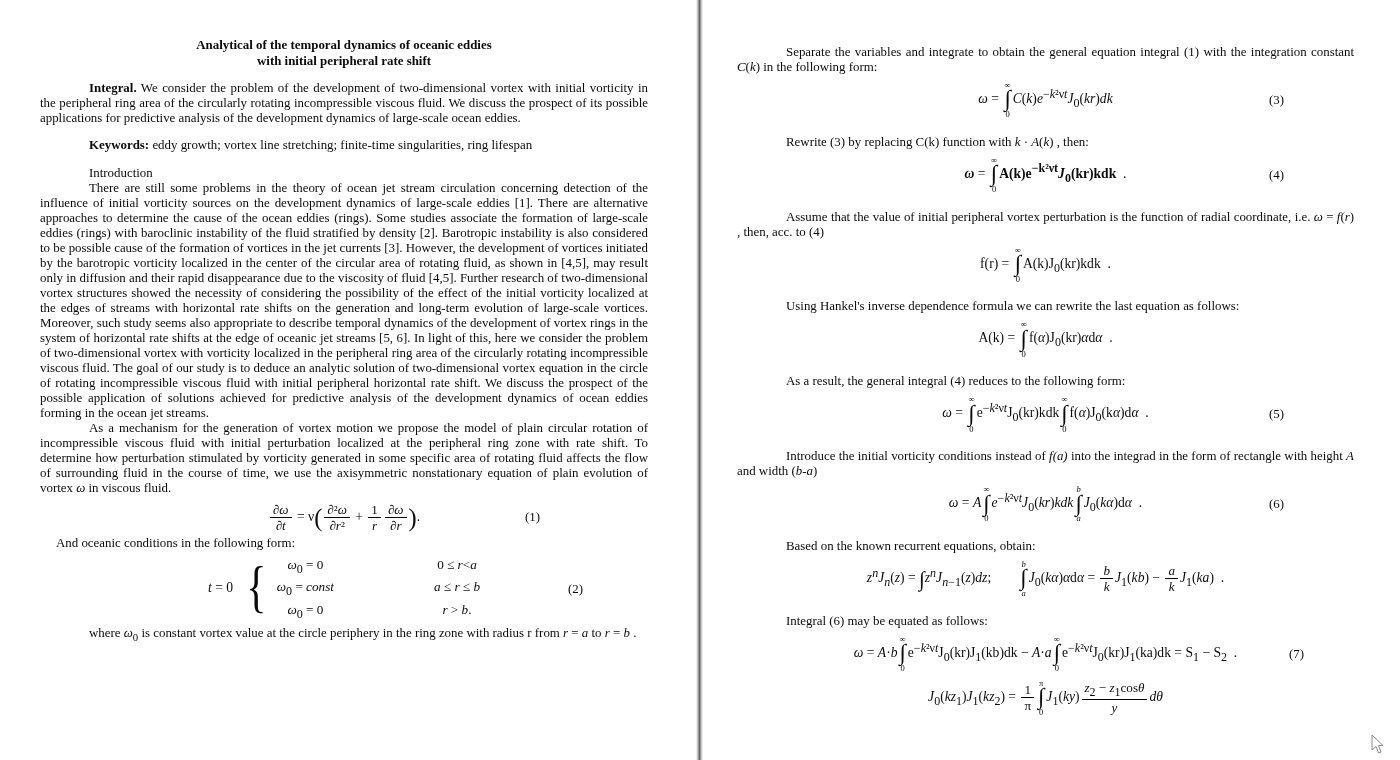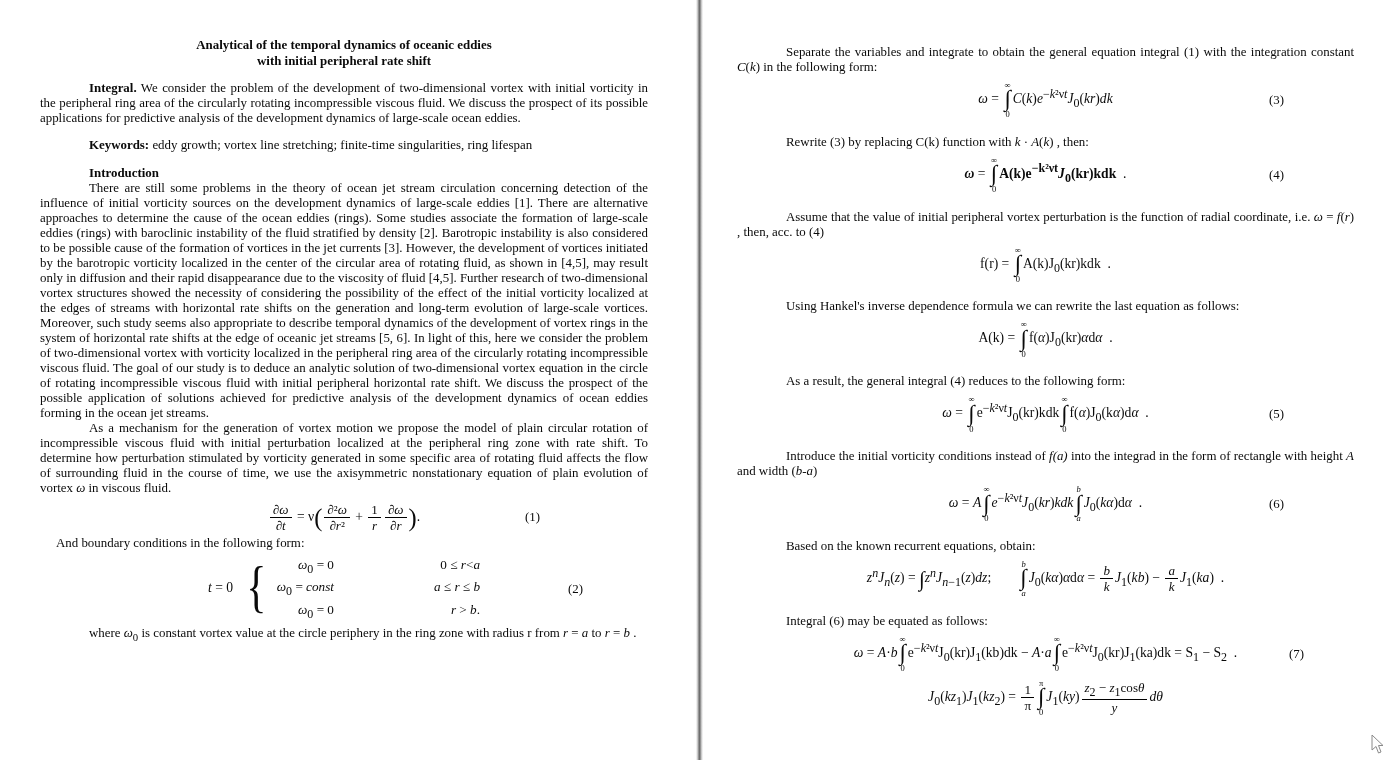--- a/index.html
+++ b/index.html
@@ -12,21 +12,21 @@
 
   .page{position:absolute;top:0;height:760px;box-sizing:border-box;
         font-size:12.9px;line-height:1.16;text-align:justify}
   .page-left{left:0;width:696px;padding:38px 48px 0 40px}
   .page-right{left:703px;width:697px;padding:45px 46px 0 34px}
 
   .title{text-align:center;font-weight:bold;line-height:1.22;margin:0 0 10px 0}
   .page p{margin:0;text-indent:49px}
   p.abs{margin-top:12px}
   p.kw{margin-top:12px}
-  p.head{font-weight:bold;margin-top:13px}
+  p.head{font-weight:normal;margin-top:13px}
   p.ind-sm{text-indent:16px}
   .page-right p{margin-top:16px}
   .page-right p.first{margin-top:0}
   p.where{margin-top:5px}
 
   .eqrow{position:relative;display:flex;justify-content:center;align-items:center;
          margin:6px 0 3px;font-size:13.6px;text-indent:0}
   .eq{display:inline-block;white-space:nowrap}
   .eq sup,.eq sub{font-size:12px}
   .eqnum{position:absolute;right:70px;top:50%;transform:translateY(-50%);font-size:12.9px}
@@ -43,21 +43,21 @@
   .fr{display:inline-block;vertical-align:middle;text-align:center;margin:0 2px;
       line-height:1.15;font-size:.96em}
   .fr .n{display:block;padding:0 3px;border-bottom:1px solid #000}
   .fr .d{display:block;padding:0 3px}
 
   .bp{font-size:1.8em;vertical-align:middle;line-height:0;font-weight:300}
 
   .brace{display:inline-block;font-size:56px;line-height:.9;vertical-align:middle;
          font-weight:200;margin:0 3px 4px 7px;transform:scaleX(.75)}
   .cases{display:inline-grid;grid-template-columns:auto auto;column-gap:100px;row-gap:3px;
-         text-align:right;vertical-align:middle;font-size:13.2px}
+         text-align:center;vertical-align:middle;font-size:13.2px}
 
   .cursor{position:absolute;left:1371px;top:734px;width:14px;height:21px}
 </style>
 </head>
 <body>
 
 <div class="spread">
 
   <div class="page page-left">
     <div class="title">
@@ -72,21 +72,21 @@
     <p class="head">Introduction</p>
     <p>There are still some problems in the theory of ocean jet stream circulation concerning detection of the influence of initial vorticity sources on the development dynamics of large-scale eddies [1]. There are alternative approaches to determine the cause of the ocean eddies (rings). Some studies associate the formation of large-scale eddies (rings) with baroclinic instability of the fluid stratified by density [2]. Barotropic instability is also considered to be possible cause of the formation of vortices in the jet currents [3]. However, the development of vortices initiated by the barotropic vorticity localized in the center of the circular area of rotating fluid, as shown in [4,5], may result only in diffusion and their rapid disappearance due to the viscosity of fluid [4,5]. Further research of two-dimensional vortex structures showed the necessity of considering the possibility of the effect of the initial vorticity localized at the edges of streams with horizontal rate shifts on the generation and long-term evolution of large-scale vortices. Moreover, such study seems also appropriate to describe temporal dynamics of the development of vortex rings in the system of horizontal rate shifts at the edge of oceanic jet streams [5, 6]. In light of this, here we consider the problem of two-dimensional vortex with vorticity localized in the peripheral ring area of the circularly rotating incompressible viscous fluid. The goal of our study is to deduce an analytic solution of two-dimensional vortex equation in the circle of rotating incompressible viscous fluid with initial peripheral horizontal rate shift. We discuss the prospect of the possible application of solutions achieved for predictive analysis of the development dynamics of ocean eddies forming in the ocean jet streams.</p>
 
     <p>As a mechanism for the generation of vortex motion we propose the model of plain circular rotation of incompressible viscous fluid with initial perturbation localized at the peripheral ring zone with rate shift. To determine how perturbation stimulated by vorticity generated in some specific area of rotating fluid affects the flow of surrounding fluid in the course of time, we use the axisymmetric nonstationary equation of plain evolution of vortex <i>ω</i> in viscous fluid.</p>
 
     <div class="eqrow">
       <span class="eq"><span class="fr"><span class="n">∂<i>ω</i></span><span class="d">∂<i>t</i></span></span> = ν<span class="bp">(</span><span class="fr"><span class="n">∂²<i>ω</i></span><span class="d">∂<i>r</i>²</span></span> + <span class="fr"><span class="n">1</span><span class="d"><i>r</i></span></span><span class="fr"><span class="n">∂<i>ω</i></span><span class="d">∂<i>r</i></span></span><span class="bp">)</span>.</span>
       <span class="eqnum r108">(1)</span>
     </div>
 
-    <p class="ind-sm">And boundary conditions in the following form:</p>
+    <p class="ind-sm">And oceanic conditions in the following form:</p>
 
     <div class="eqrow">
       <span class="eq">
         <span><i>t</i> = 0</span>
         <span class="brace">{</span>
         <span class="cases">
           <span><i>ω</i><sub>0</sub> = 0</span>
           <span>0 ≤ <i>r</i>&lt;<i>a</i></span>
           <span><i>ω</i><sub>0</sub> = <i>const</i></span>
           <span><i>a</i> ≤ <i>r</i> ≤ <i>b</i></span>

